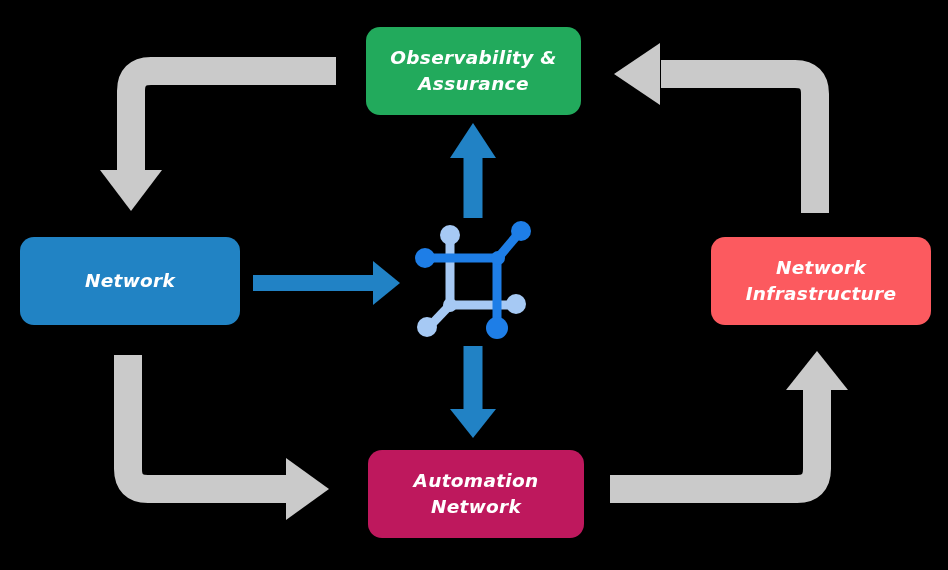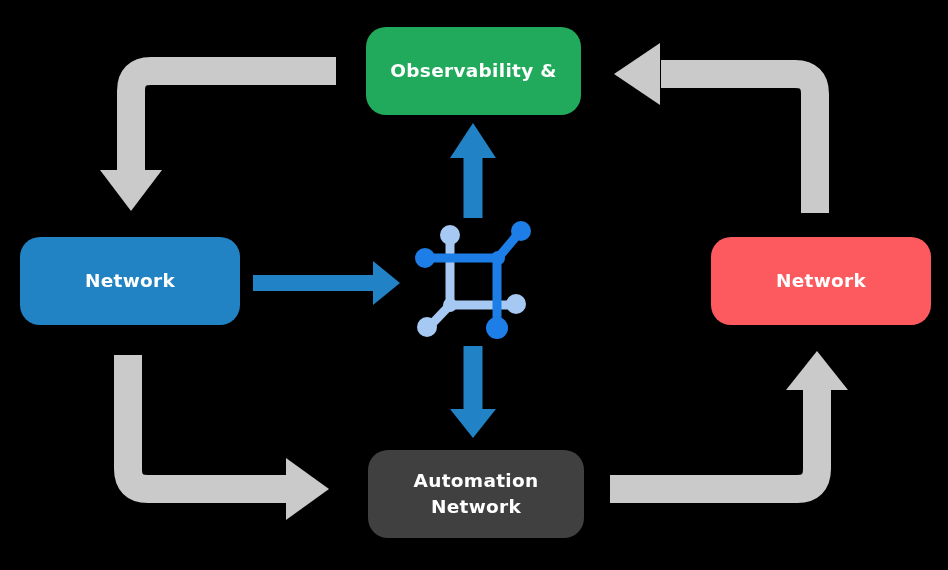--- a/index.html
+++ b/index.html
@@ -19,27 +19,28 @@
     left: 0; top: 0;
     width: 948px;
     height: 570px;
   }
   .node {
     position: absolute;
     display: flex;
     flex-direction: column;
     align-items: center;
     justify-content: center;
-    border-radius: 20px;
+    border-radius: 14px;
     color: #FFFFFF;
     text-align: center;
     font-size: 18.5px;
     font-weight: 600;
     line-height: 26px;
     letter-spacing: 0.3px;
+    font-style: italic;
   }
   .node-observability { left: 366px; top: 27px;  width: 215px; height: 88px; }
   .node-operations    { left: 20px;  top: 237px; width: 220px; height: 88px; }
   .node-infrastructure{ left: 711px; top: 237px; width: 220px; height: 88px; }
   .node-automation    { left: 368px; top: 450px; width: 216px; height: 88px; }
   .center-icon {
     position: absolute;
     left: 407px;
     top: 217px;
     width: 130px;
@@ -106,28 +107,30 @@
       <path d="M90,41 V111" fill="none" stroke-width="9" stroke="#1E7EE7"></path>
       <circle cx="18" cy="41" r="10" fill="#1E7EE7"></circle>
       <circle cx="114" cy="14" r="10" fill="#1E7EE7"></circle>
       <circle cx="90" cy="111" r="11" fill="#1E7EE7"></circle>
       <circle cx="91" cy="41" r="7" fill="#1E7EE7"></circle>
     </g>
   </svg>
 
   <div class="node node-observability" style="background-color: rgb(34, 170, 92);">
     <div>Observability &amp;</div>
+    <div>Assurance</div>
   </div>
 
   <div class="node node-operations" style="background-color: rgb(33, 131, 196);">
     <div>Network</div>
   </div>
 
   <div class="node node-infrastructure" style="background-color: rgb(252, 90, 95);">
     <div>Network</div>
+    <div>Infrastructure</div>
   </div>
 
-  <div class="node node-automation" style="background-color: #404040;">
+  <div class="node node-automation" style="background-color: #be185d;">
     <div>Automation</div>
     <div>Network</div>
   </div>
 
 </div>
 
 </body></html>

